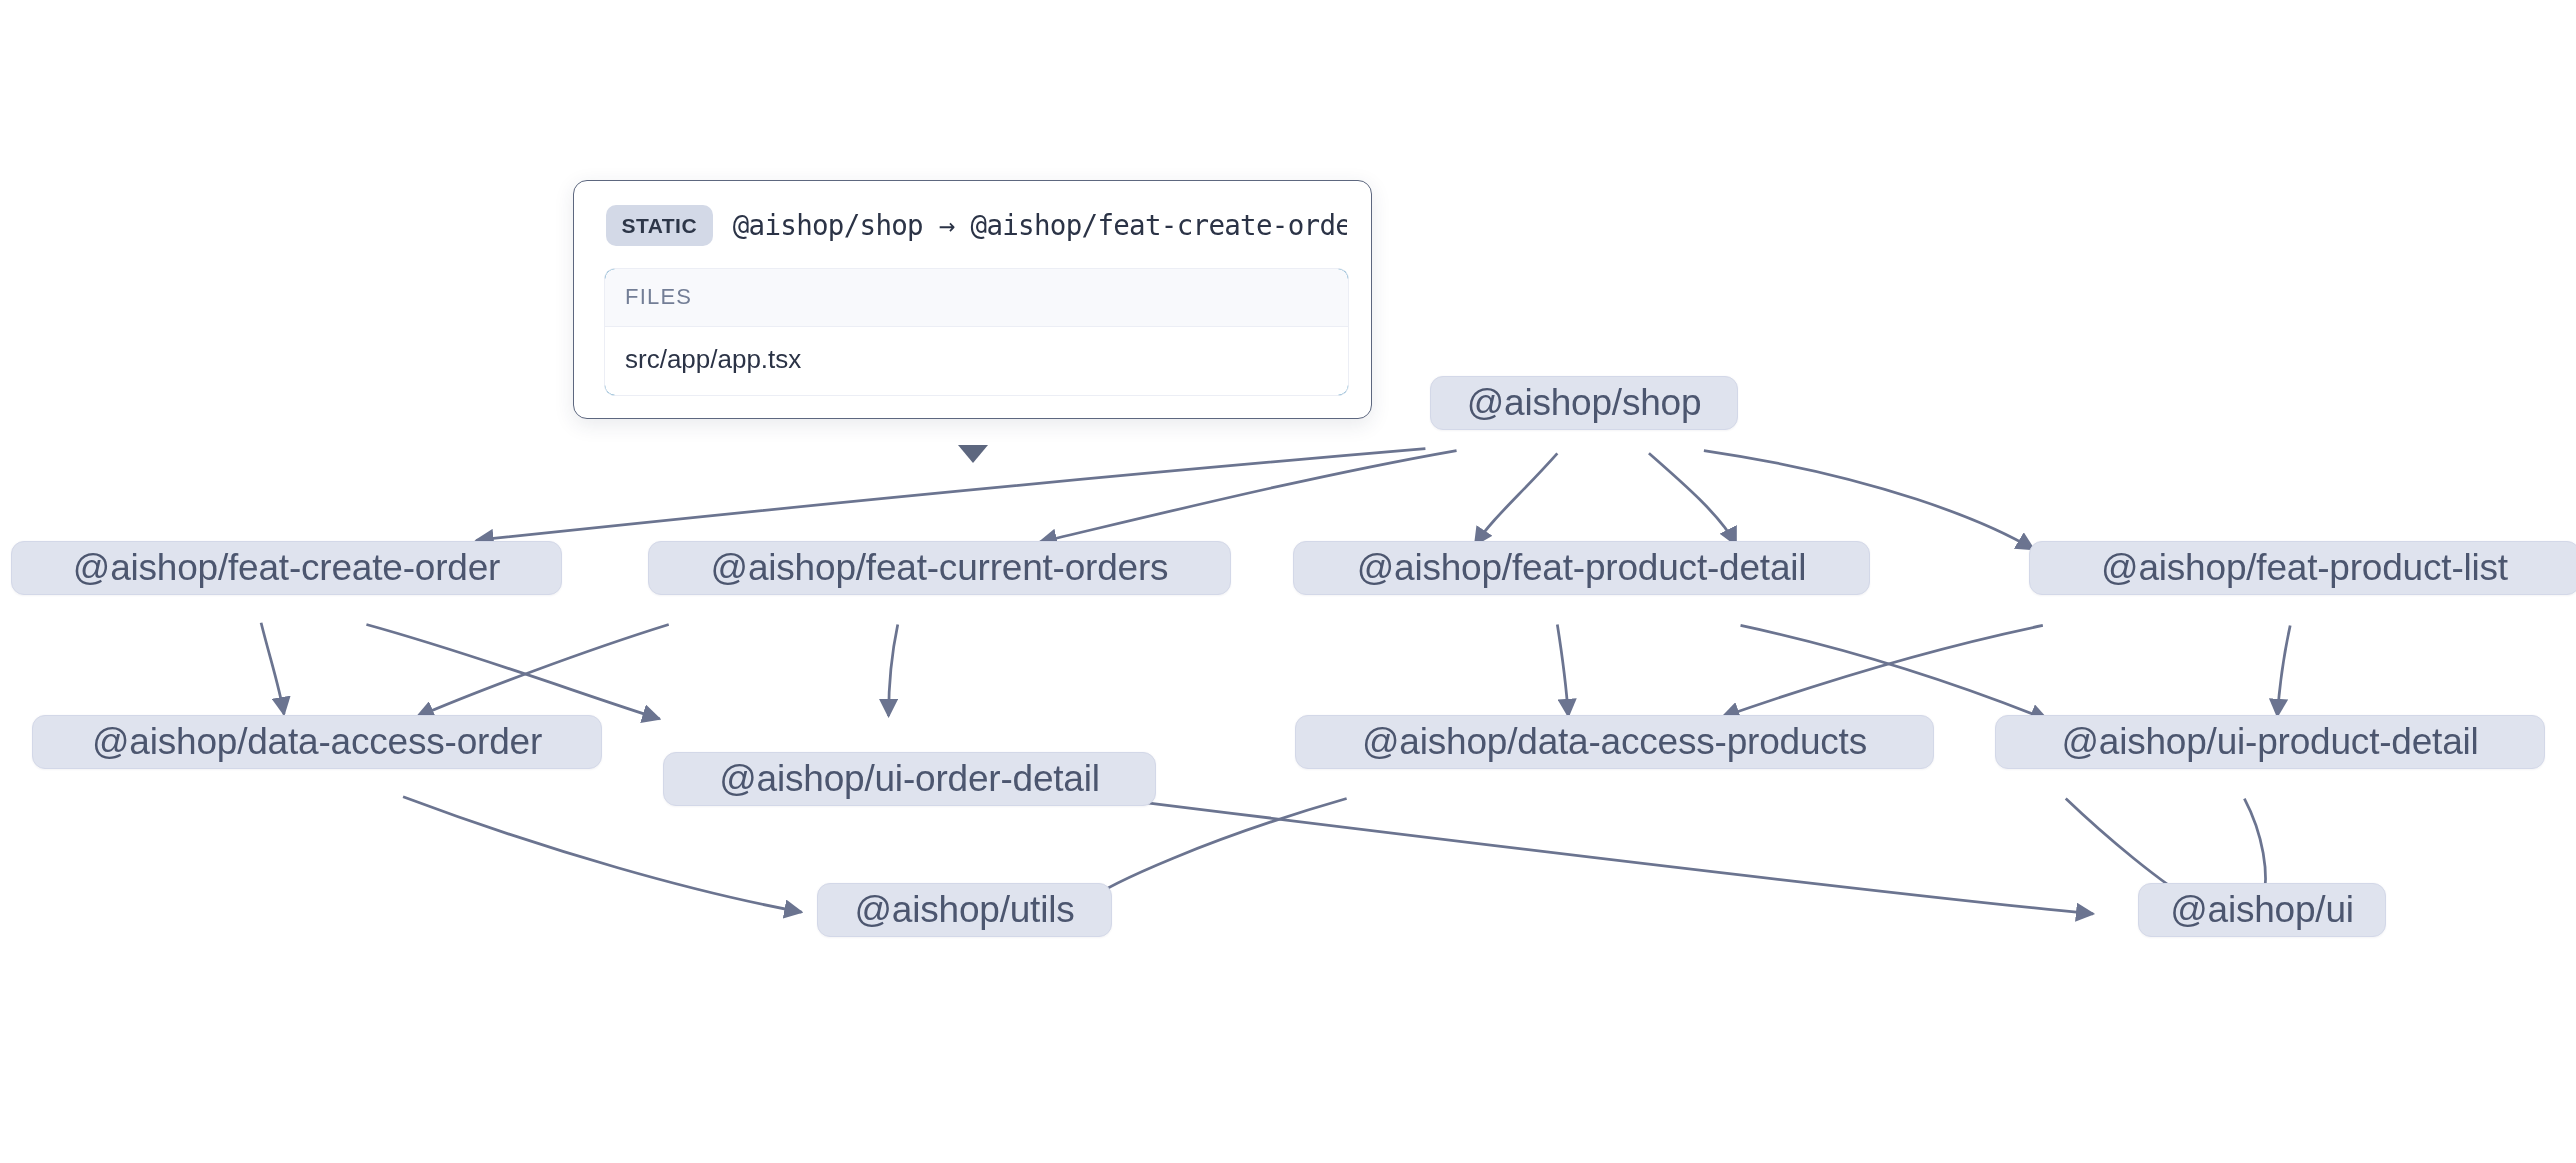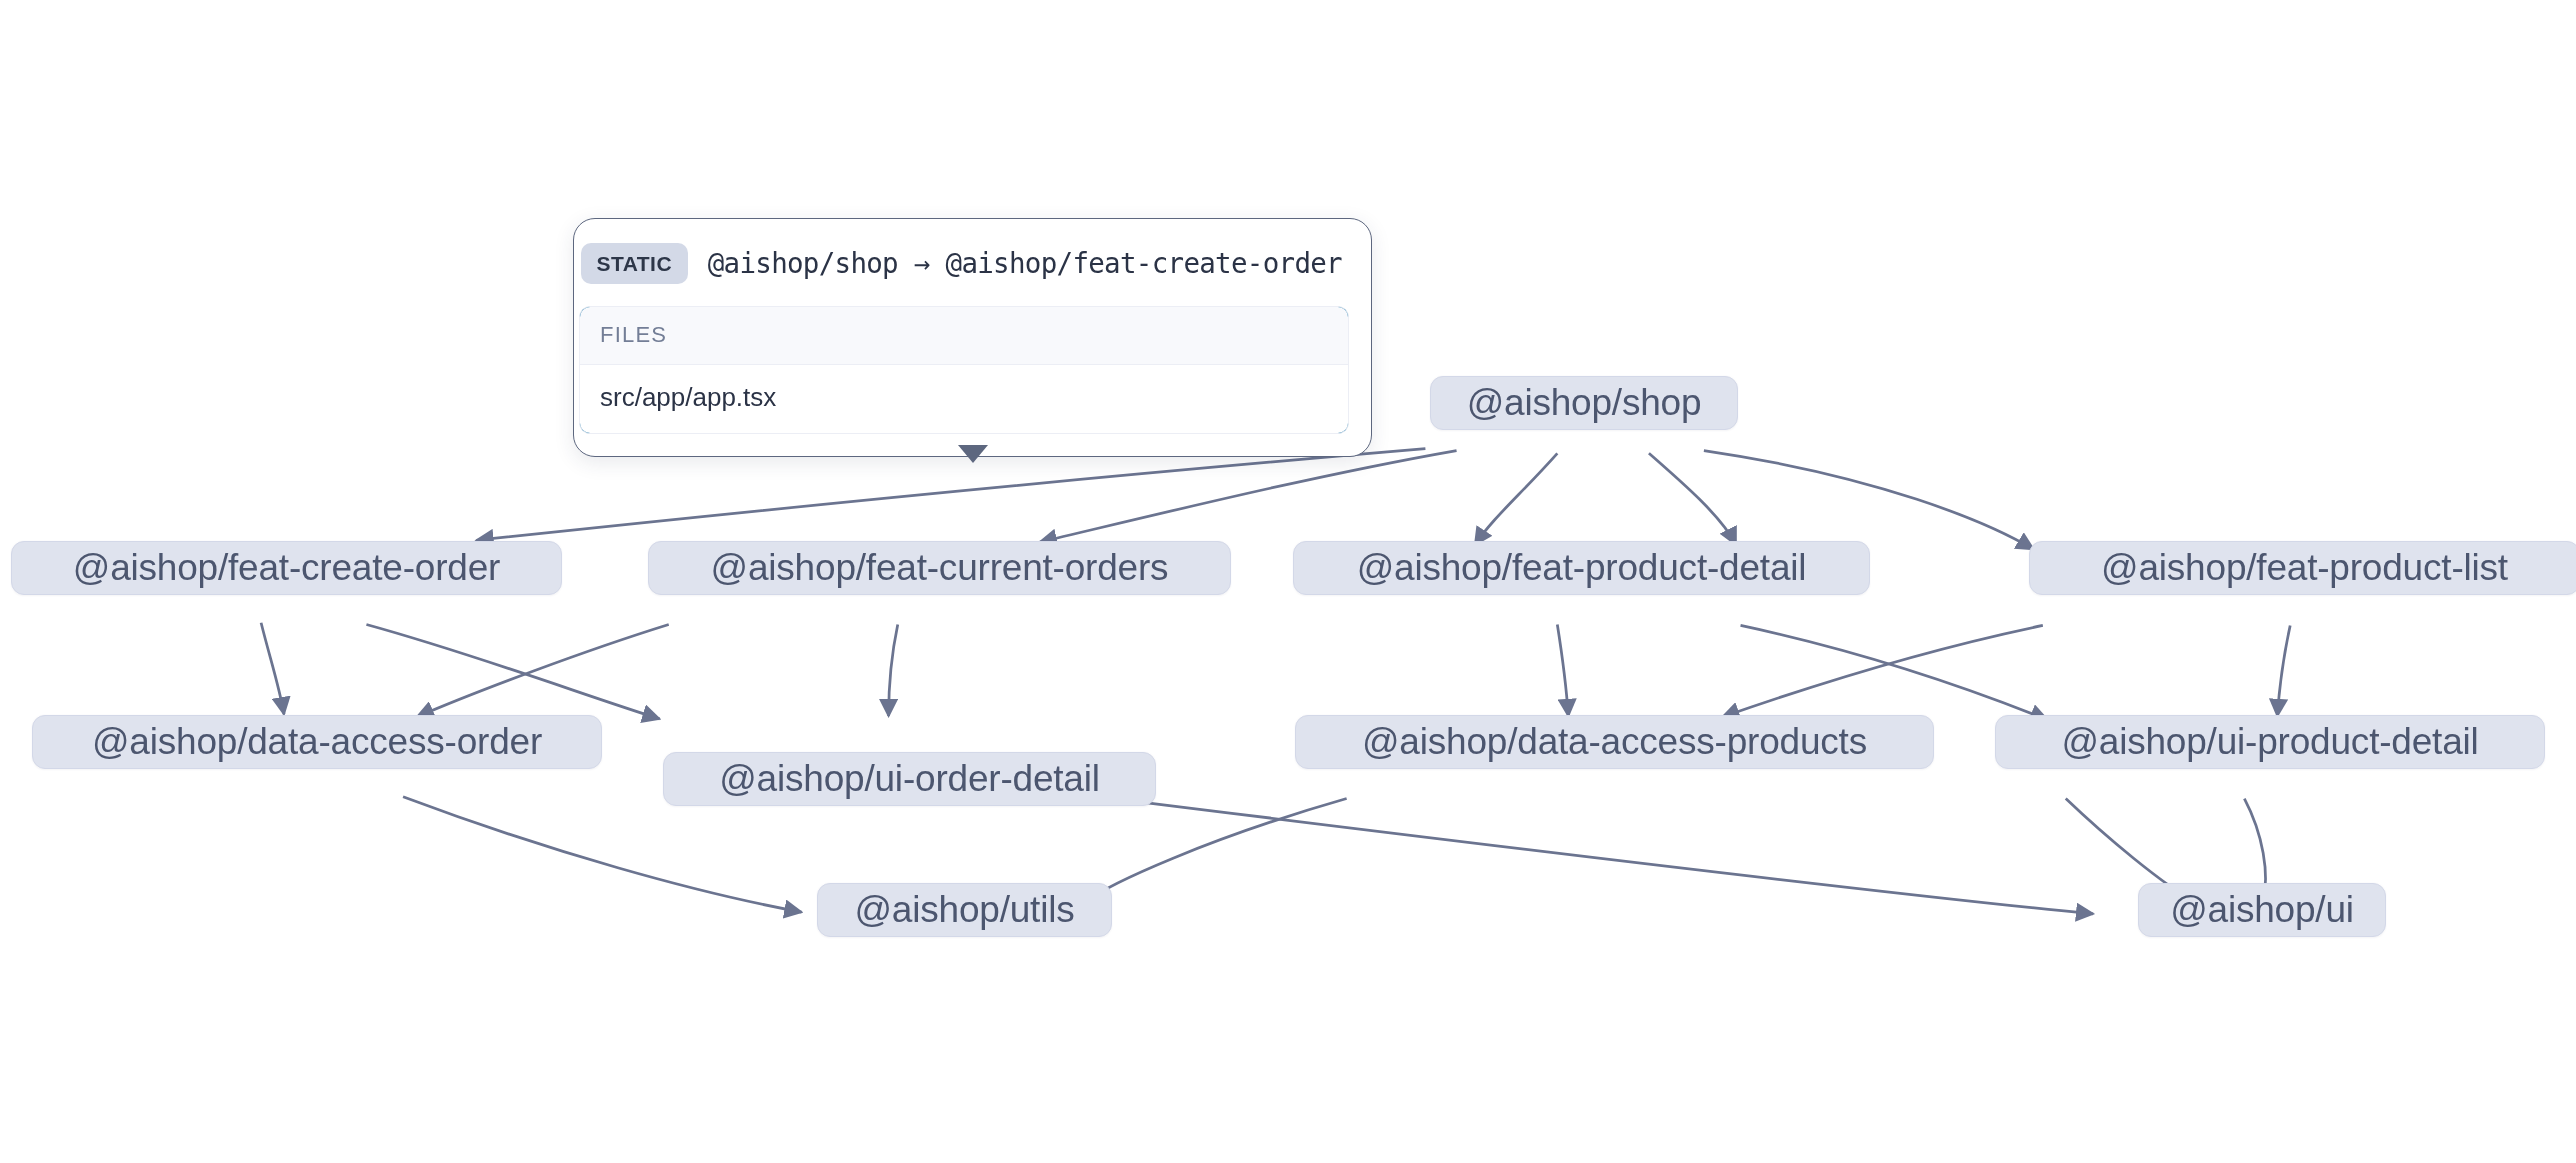--- a/index.html
+++ b/index.html
@@ -53,25 +53,24 @@
 
   
   #tooltip-card {
     position: absolute;
     left: 573px;
     top: 180px;
     width: 799px;
     box-sizing: border-box;
     background: #ffffff;
     border: 1.8px solid #5d677f;
-    border-radius: 22px;
-    padding: 20px 22px 22px 5px;
+    border-radius: 14px;
+    padding: 20px 22px 22px 30px;
     box-shadow: 0 5.5px 20px rgba(40,50,80,0.10);
     z-index: 40;
-    margin-top: 38px;
   }
   #tooltip-card .tip-header {
     display: flex;
     align-items: center;
     gap: 20px;
     padding: 3.7px 1.8px 5.5px 1.8px;
   }
   .badge-static {
     background: #d3d9e7;
     color: #2d3648;

